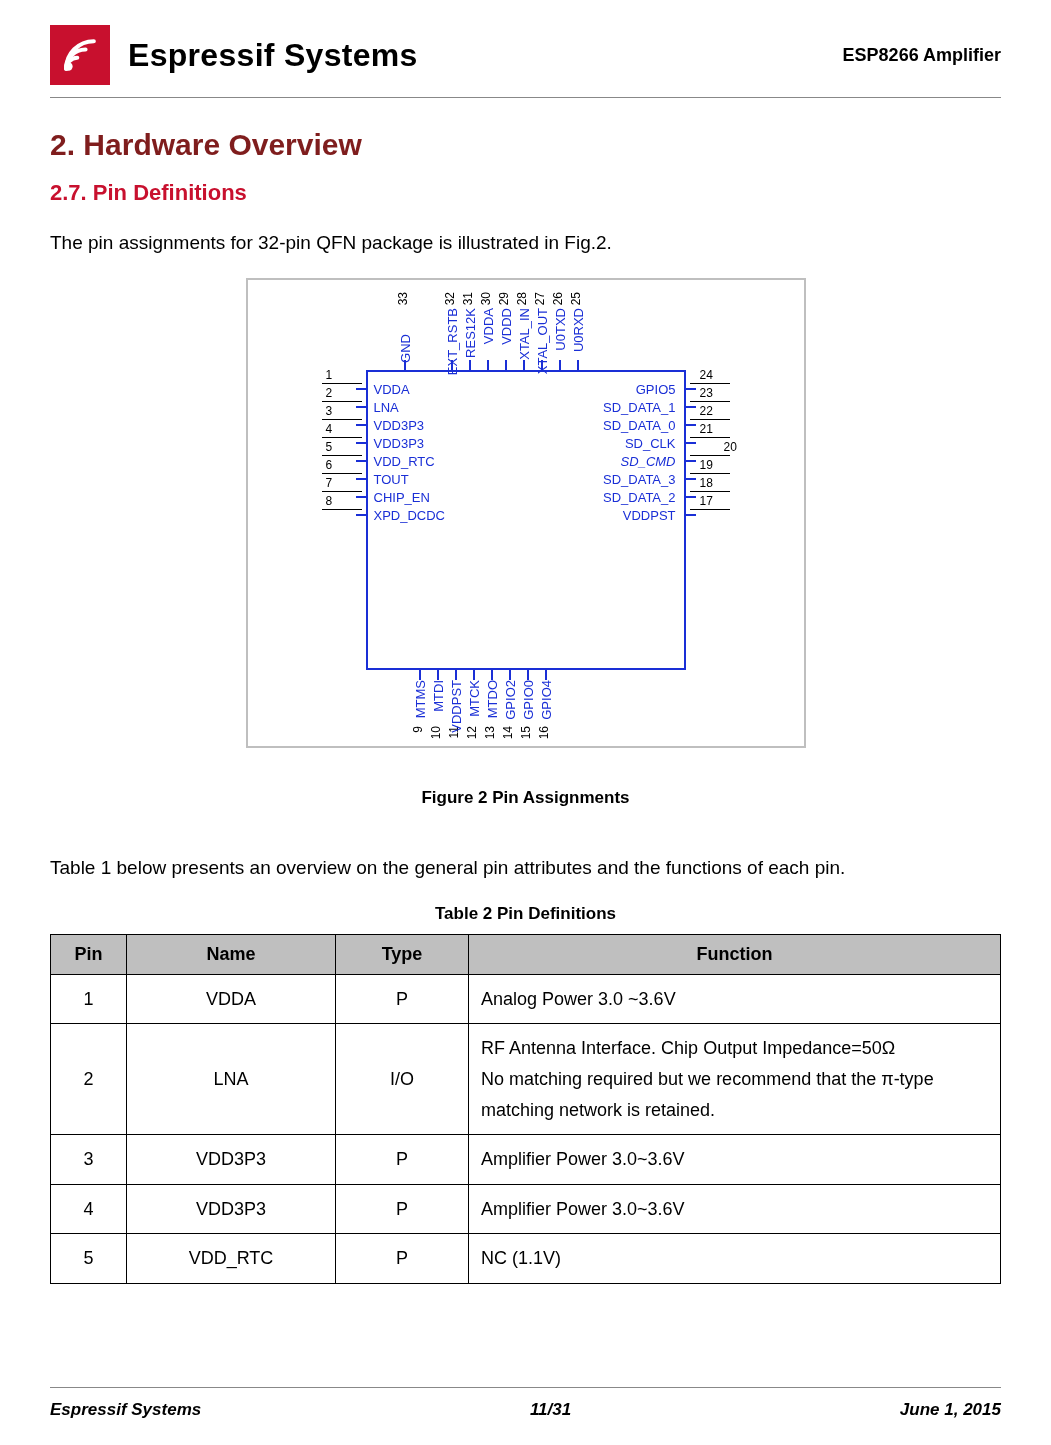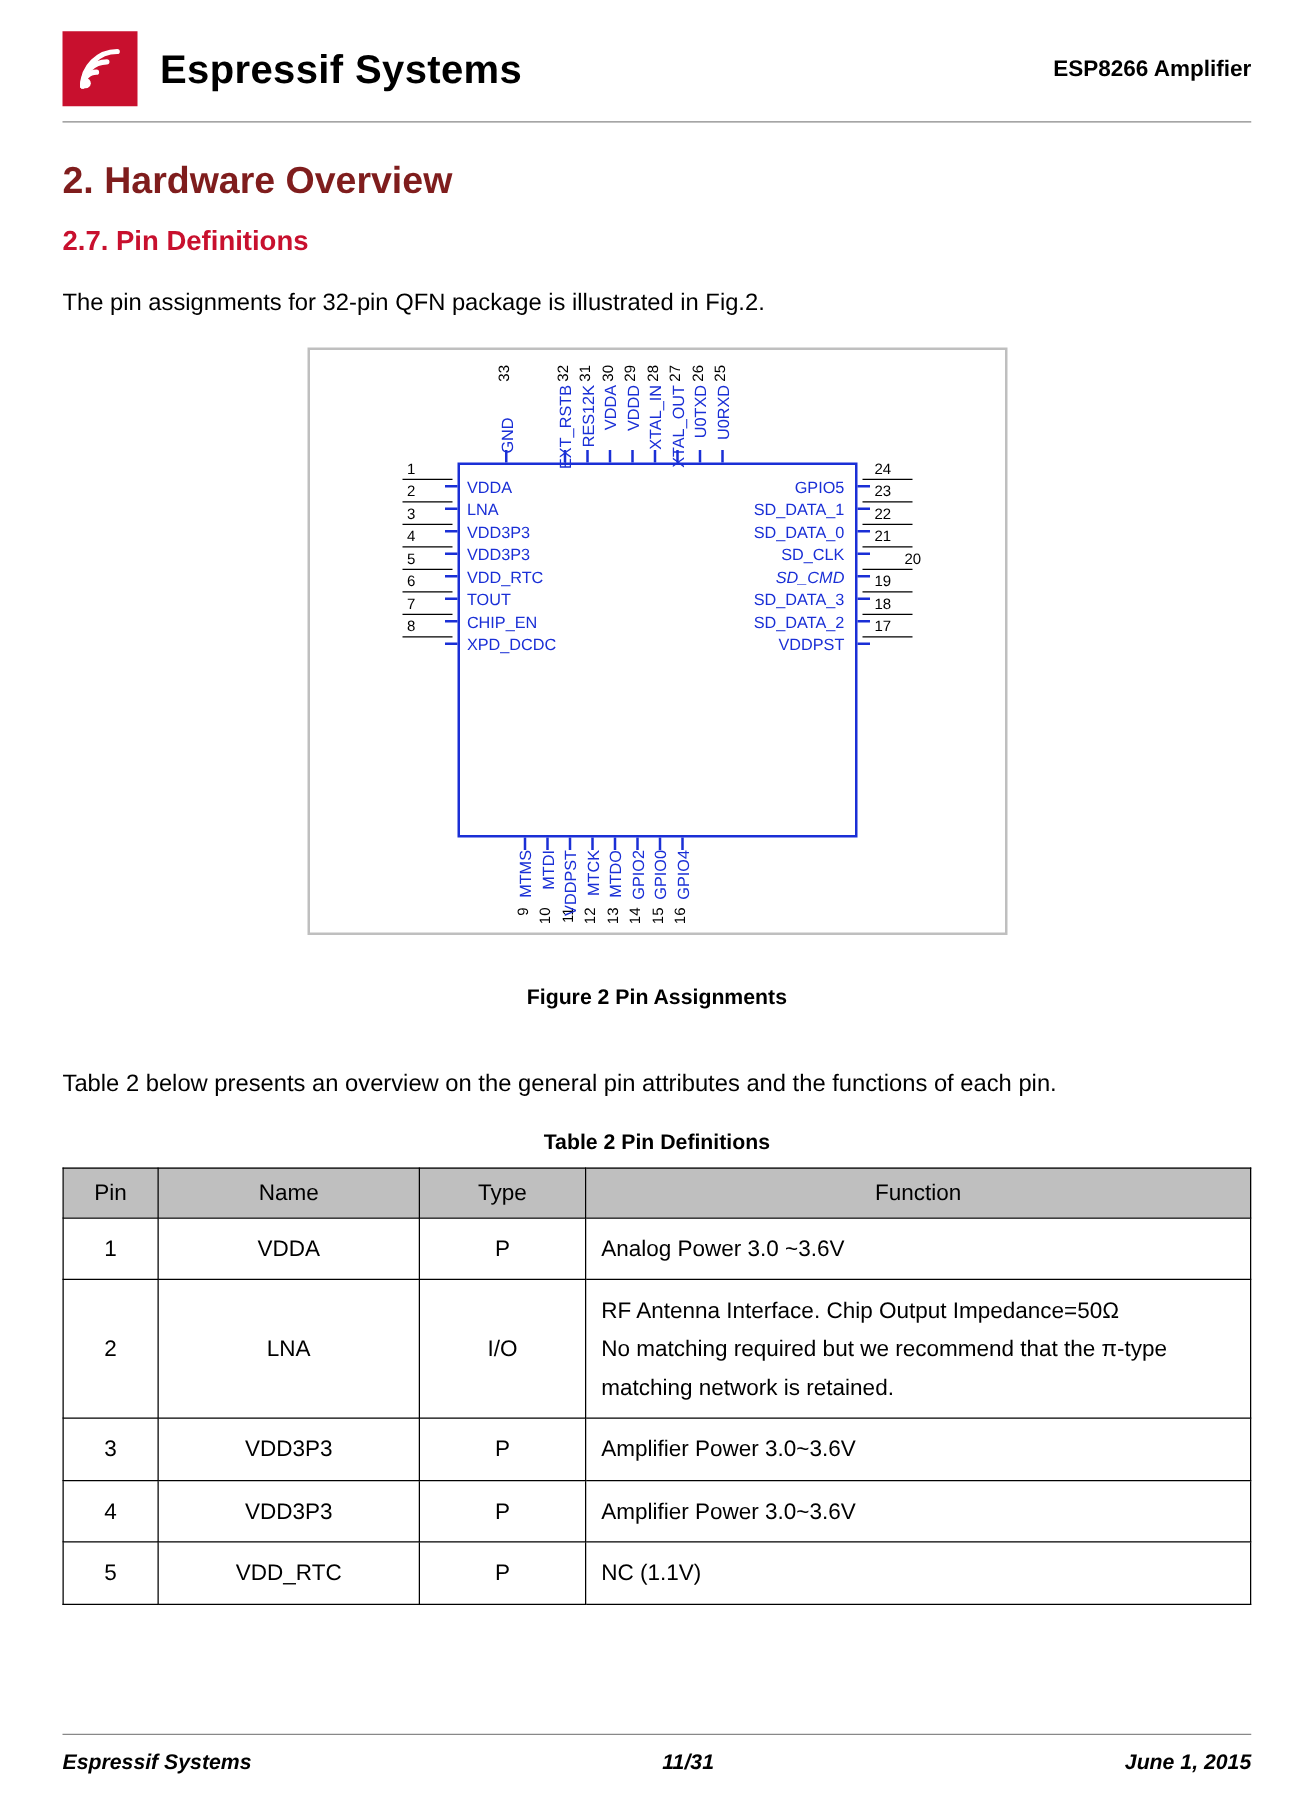--- a/index.html
+++ b/index.html
@@ -69,21 +69,21 @@
   .table-title { text-align: center; font-size: 17px; font-weight: 700; margin: 10px 0 10px 0; }
   table.pins {
     border-collapse: collapse;
     width: 100%;
     font-size: 18px;
   }
   table.pins th {
     background: #bfbfbf;
     border: 1px solid #000;
     padding: 9px 0;
-    font-weight: 400;
+    font-weight: 700;
     text-align: center;
   }
   table.pins td {
     border: 1px solid #000;
     padding: 9px 12px;
     vertical-align: middle;
     line-height: 1.7;
   }
   table.pins td.c { text-align: center; }
   .footer {
@@ -237,21 +237,21 @@
       <div class="pin-tick" style="left: 279px; top: 390px; width: 2px; height: 10px;"></div>
       <div class="num vert" style="left: 271px; top: 446px;">15</div>
       <div class="lbl vert" style="left: 273px; top: 400px;">GPIO0</div>
       <div class="pin-tick" style="left: 297px; top: 390px; width: 2px; height: 10px;"></div>
       <div class="num vert" style="left: 289px; top: 446px;">16</div>
       <div class="lbl vert" style="left: 291px; top: 400px;">GPIO4</div>
     </div>
 </div>
 
 <div class="caption">Figure 2   Pin Assignments</div>
-<div class="para">Table 2 below presents an overview on the general pin attributes and the functions of each pin.</div>
+<div class="para">Table 1 below presents an overview on the general pin attributes and the functions of each pin.</div>
 <div class="table-title">Table 2 Pin Definitions</div>
 
 <table class="pins">
   <thead>
     <tr>
       <th style="width:8%">Pin</th>
       <th style="width:22%">Name</th>
       <th style="width:14%">Type</th>
       <th>Function</th>
     </tr>

